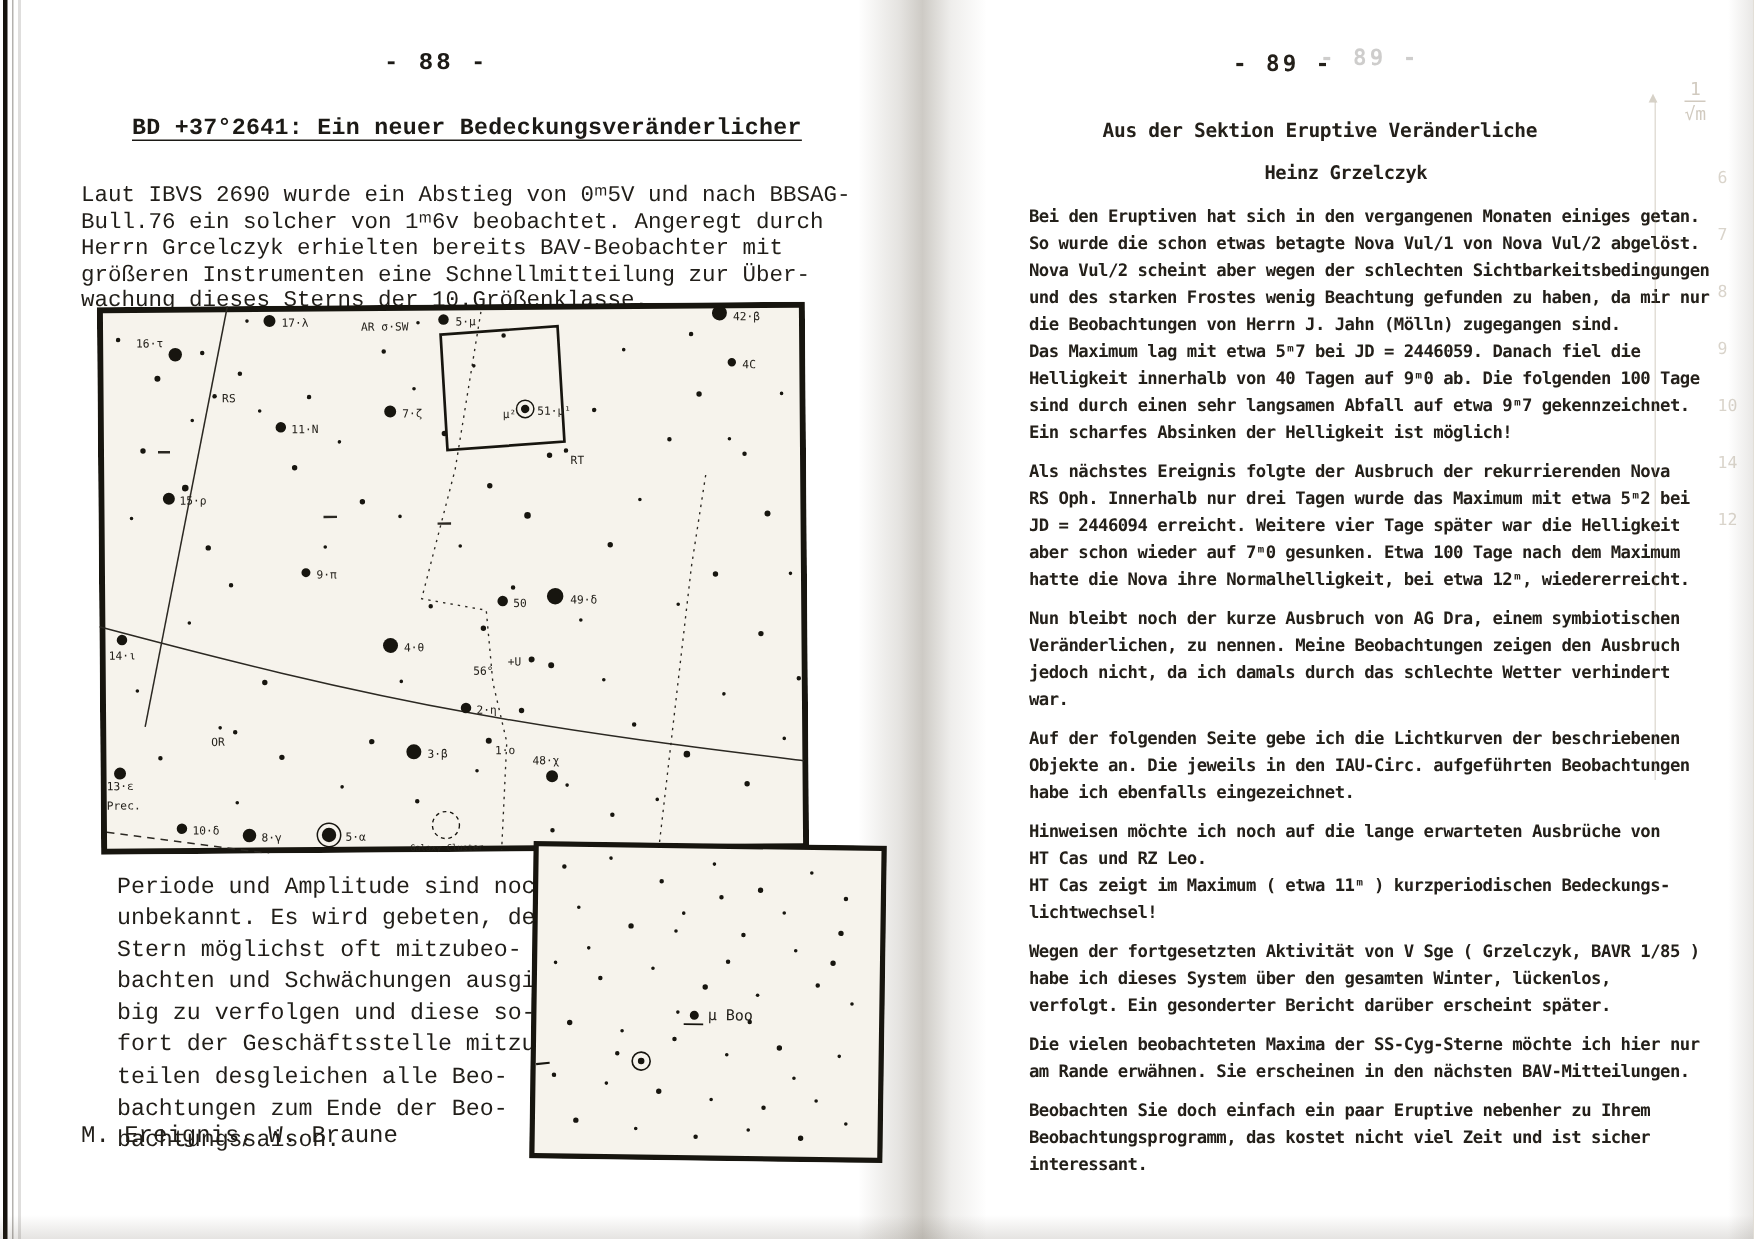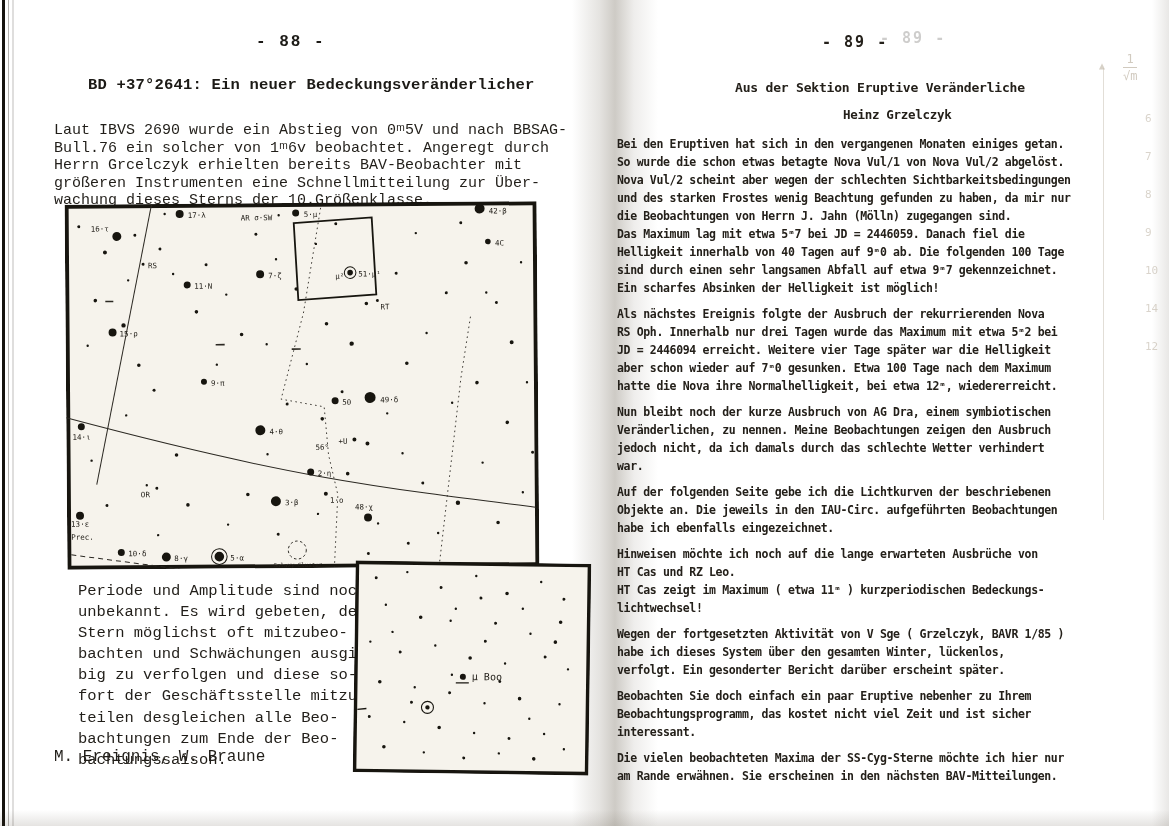--- a/index.html
+++ b/index.html
@@ -11,35 +11,35 @@
   .edge-thin1{left:8px;top:0;width:1px;height:826px;background:rgba(40,35,25,.35);}
   .edge-thin2{left:12px;top:0;width:2px;height:826px;background:rgba(40,35,25,.15);}
   .gutter{left:572px;top:0;width:86px;height:826px;
     background:linear-gradient(90deg,rgba(0,0,0,0) 0%,rgba(92,82,64,.16) 32%,rgba(92,82,64,.30) 50%,rgba(92,82,64,.10) 72%,rgba(0,0,0,0) 100%);}
   .bottom-shade{left:0;top:810px;width:1169px;height:16px;background:linear-gradient(180deg,rgba(0,0,0,0),rgba(70,60,45,.14));}
   .right-shade{left:1152px;top:0;width:17px;height:826px;background:linear-gradient(90deg,rgba(0,0,0,0),rgba(70,60,45,.12));}
 
   
   .pl-header{left:256px;top:33px;font-size:16px;font-weight:bold;letter-spacing:2px;}
   .pl-title{left:88px;top:76px;font-size:15.5px;font-weight:bold;letter-spacing:.2px;
-            text-underline-offset:4px;white-space:nowrap;}
+            text-decoration:underline;text-underline-offset:4px;white-space:nowrap;}
   .pl-intro{left:54px;top:122px;font-size:15px;line-height:17.6px;white-space:pre-line;color:#211e19;}
   .pl-outro{left:54px;top:581px;font-size:15.5px;line-height:21.1px;white-space:pre-line;width:320px;color:#211e19;margin-left:24px;}
   .pl-authors{left:54px;top:748px;font-size:16px;color:#211e19;}
   .chart-main{left:66px;top:203px;transform:rotate(-0.45deg);}
   .chart-inset{left:354px;top:562px;transform:rotate(0.8deg);}
 
   
   .pr{font-family:"DejaVu Sans Mono",monospace;font-weight:bold;color:#24201a;}
   .pr-header{left:822px;top:33px;font-size:15px;letter-spacing:2px;}
   .pr-header-ghost{left:880px;top:29px;font-size:15px;letter-spacing:2px;opacity:.22;}
   .pr-title{left:735px;top:80px;font-size:13px;letter-spacing:-0.2px;
             text-underline-offset:3px;white-space:nowrap;}
   .pr-author{left:843px;top:107px;font-size:12.5px;letter-spacing:-0.3px;}
-  .pr-body{left:617px;top:135px;width:475px;font-size:11.5px;line-height:18px;letter-spacing:-0.35px;}
+  .pr-body{left:686px;top:135px;width:475px;font-size:11.5px;line-height:18px;letter-spacing:-0.35px;}
   .pr-body p{margin:0 0 8px 0;white-space:pre-line;}
 
   
   .ghost{left:1093px;top:40px;width:72px;height:560px;color:#9a8d77;opacity:.55;
          font-family:"DejaVu Sans Mono",monospace;}
   .ghost-line{position:absolute;left:10px;top:28px;width:1px;height:452px;background:rgba(150,135,110,.5);}
   .ghost-arrow{position:absolute;left:6px;top:20px;font-size:10px;color:rgba(150,135,110,.7);}
   .ghost-frac{position:absolute;left:30px;top:12px;font-size:12px;text-align:center;color:rgba(150,135,110,.8);}
   .ghost-frac .bar{border-top:1px solid rgba(150,135,110,.8);margin:1px 0;}
   .ghost-tick{position:absolute;left:52px;font-size:11px;color:rgba(150,135,110,.65);}
@@ -307,25 +307,25 @@
       <p>Auf der folgenden Seite gebe ich die Lichtkurven der beschriebenen
 Objekte an. Die jeweils in den IAU-Circ. aufgeführten Beobachtungen
 habe ich ebenfalls eingezeichnet.</p>
       <p>Hinweisen möchte ich noch auf die lange erwarteten Ausbrüche von
 HT Cas und RZ Leo.
 HT Cas zeigt im Maximum ( etwa 11ᵐ ) kurzperiodischen Bedeckungs-
 lichtwechsel!</p>
       <p>Wegen der fortgesetzten Aktivität von V Sge ( Grzelczyk, BAVR 1/85 )
 habe ich dieses System über den gesamten Winter, lückenlos,
 verfolgt. Ein gesonderter Bericht darüber erscheint später.</p>
+      <p>Die vielen beobachteten Maxima der SS-Cyg-Sterne möchte ich hier nur
+am Rande erwähnen. Sie erscheinen in den nächsten BAV-Mitteilungen.</p>
       <p>Beobachten Sie doch einfach ein paar Eruptive nebenher zu Ihrem
 Beobachtungsprogramm, das kostet nicht viel Zeit und ist sicher
 interessant.</p>
-      <p>Die vielen beobachteten Maxima der SS-Cyg-Sterne möchte ich hier nur
-am Rande erwähnen. Sie erscheinen in den nächsten BAV-Mitteilungen.</p>
     </div>
 
     <div class="abs ghost">
       <div class="ghost-arrow">▲</div>
       <div class="ghost-line"></div>
       <div class="ghost-frac">
         <div>1</div>
         <div class="bar"></div>
         <div>√m</div>
       </div>

